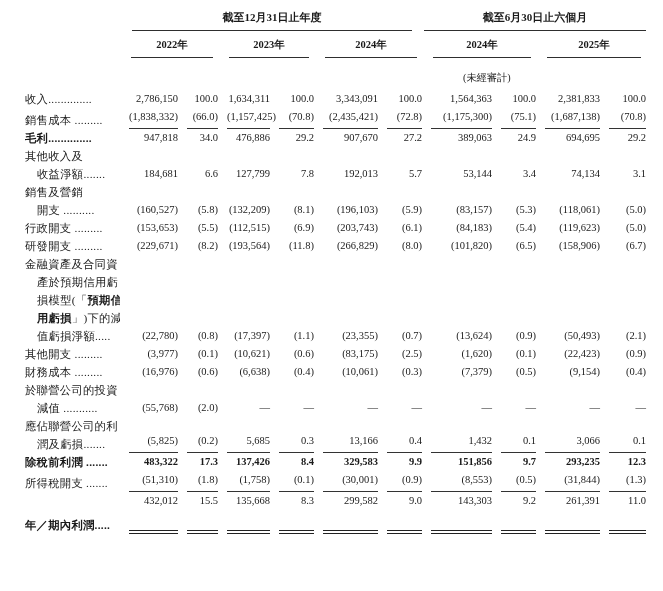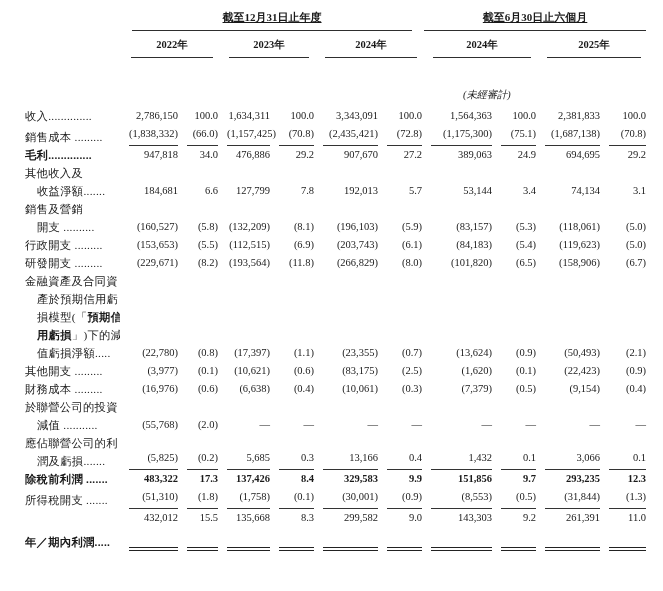--- a/index.html
+++ b/index.html
@@ -9,28 +9,28 @@
     overflow:hidden;
   }
   .page{width:663px;height:591px;}
   table.fin{
     border-collapse:collapse;table-layout:fixed;
     width:621px;margin:8px 0 0 25px;
   }
   td{padding:0;vertical-align:bottom;font-size:10.5px;line-height:18px;}
   
   .ghead{text-align:center;font-weight:bold;font-size:11px;padding-bottom:2px;}
-  .gin{display:block;border-bottom:1.5px solid #2e2e2e;padding-bottom:4px;margin:0 10px 0 12px;white-space:nowrap;text-decoration:underline;}
+  .gin{display:block;border-bottom:1.5px solid #2e2e2e;padding-bottom:4px;margin:0 10px 0 12px;white-space:nowrap;}
   .gin2{margin:0 0 0 2px;}
   .yr{text-align:center;font-weight:bold;font-size:10.5px;}
-  .yin{display:block;border-bottom:1.5px solid #2e2e2e;padding:3px 0 3px 0;margin:0 5px 12px 11px;white-space:nowrap;}
+  .yin{display:block;border-bottom:1.5px solid #2e2e2e;padding:3px 0 3px 0;margin:0 5px 4px 11px;white-space:nowrap;}
   .sub{text-align:center;font-style:italic;font-size:10.5px;line-height:17px;padding-top:2px;}
   .noterow td{line-height:16px;}
   .note1{margin-left:292px;font-style:italic;font-size:10.2px;white-space:nowrap;}
-  .note2{margin-left:438px;font-style:italic;font-size:10.2px;white-space:nowrap;margin-top:17px;}
+  .note2{margin-left:438px;font-size:10.2px;white-space:nowrap;margin-top:8px;}
   
   .lbl{font-size:11.3px;letter-spacing:0.3px;}
   .lbl .ln{white-space:nowrap;overflow:hidden;}
   .lbl .ind{margin-left:12px;}
   .v{text-align:right;font-size:10.5px;}
   .vin{display:block;margin-left:9px;white-space:nowrap;}
   .rule-s .vin{border-bottom:1px solid #333;padding-bottom:2px;font-family:Liberation Serif, serif;}
   .rule-d .vin{border-bottom:4px double #222;padding-bottom:20px;}
   .b{font-weight:bold;}
   tbody tr:first-child td{padding-top:4px;margin-left:35px;}

